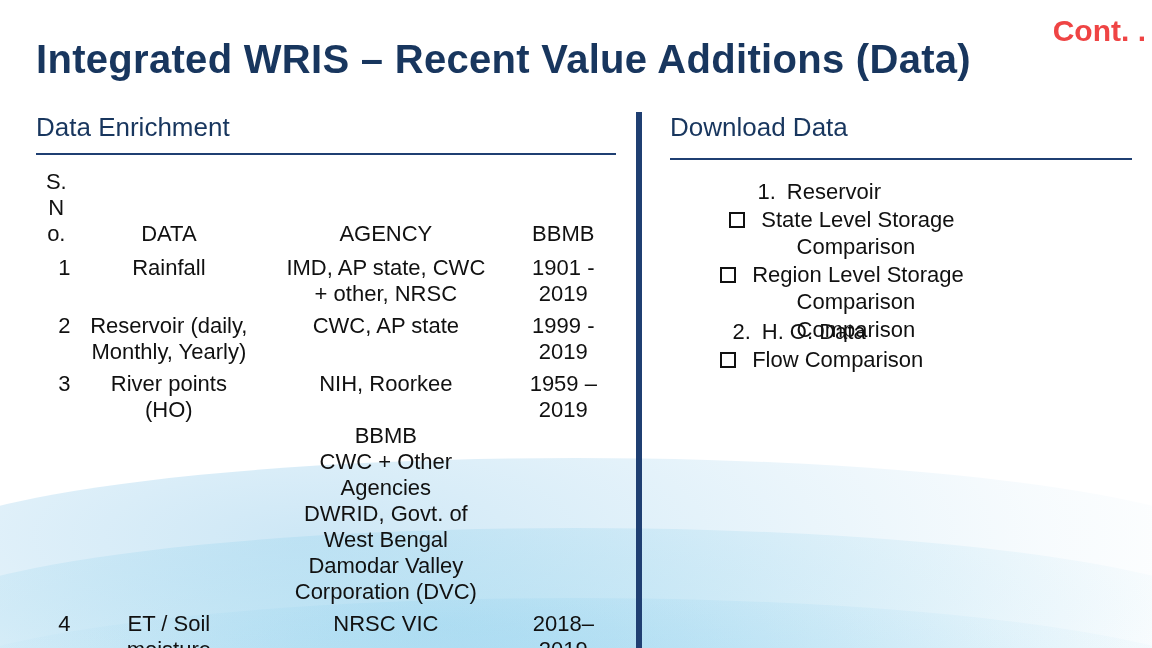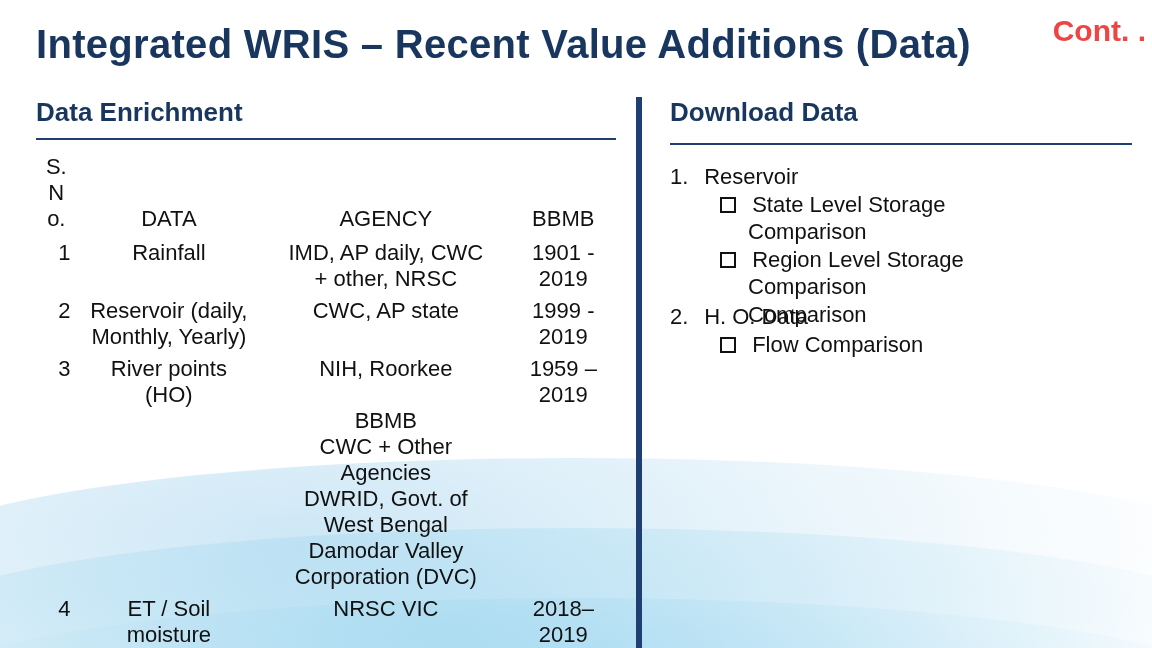--- a/index.html
+++ b/index.html
@@ -41,21 +41,21 @@
   .wave3 {
     top: 300px;
     bottom: 0;
     background: radial-gradient(ellipse at 50% 40%, rgba(70,180,230,0.25) 0%, rgba(70,180,230,0.05) 55%, rgba(255,255,255,0) 75%);
   }
 
   
   .title-wrap {
     position: relative;
     z-index: 1;
-    padding-top: 22px;
+    padding-top: 37px;
     padding-left: 36px;
   }
   .title {
     font-size: 40px;
     font-weight: 700;
     color: #18365e;
     letter-spacing: 0.3px;
   }
   .cont {
     position: absolute;
@@ -86,21 +86,21 @@
     margin-left: 20px;
     margin-right: 28px;
   }
   .right {
     flex: 1 1 auto;
     padding-right: 20px;
   }
 
   .block-title {
     font-size: 26px;
-    font-weight: 700;
+    font-weight: 400;
     color: #18365e;
     padding-bottom: 10px;
     border-bottom: 2px solid #1f3f72;
     margin-bottom: 12px;
   }
   .right .block-title {
     padding-bottom: 15px;
   }
 
   
@@ -203,21 +203,21 @@
 o.</th>
           <th>DATA</th>
           <th>AGENCY</th>
           <th>BBMB</th>
         </tr>
       </thead>
       <tbody>
         <tr>
           <td class="sn">1</td>
           <td>Rainfall</td>
-          <td>IMD, AP daily, CWC
+          <td>IMD, AP state, CWC
 + other, NRSC</td>
           <td>1901 -
 2019</td>
         </tr>
         <tr>
           <td class="sn">2</td>
           <td>Reservoir (daily,
 Monthly, Yearly)</td>
           <td>CWC, AP state</td>
           <td>1999 -
@@ -249,21 +249,21 @@
         </tr>
       </tbody>
     </table>
   </div>
 
   <div class="divider"></div>
 
   <div class="right">
     <div class="block-title">Download Data</div>
 
-    <div class="dl" style="height:260px;">
+    <div class="dl" style="height:260px;text-align:center;">
 
       <div class="layerA">
         <div>
           <span class="item-num">1.</span>
           <span>Reservoir</span>
         </div>
         <div class="ind1">
           <span class="bullet"></span>
           <span>State Level Storage</span>
         </div>

